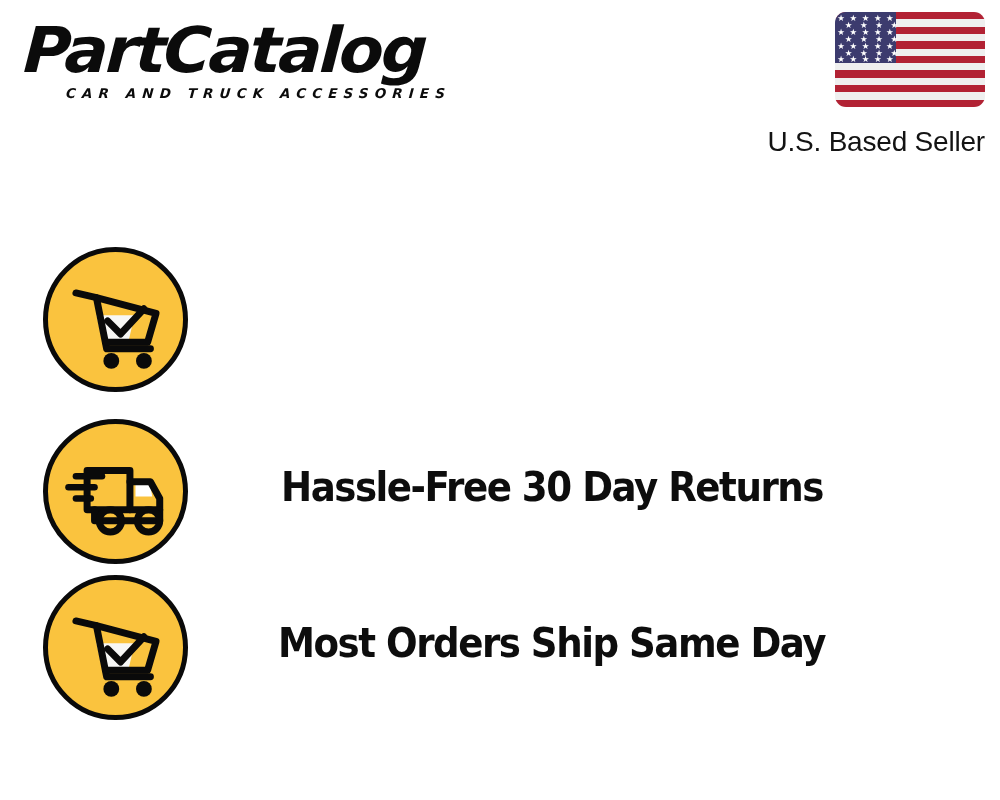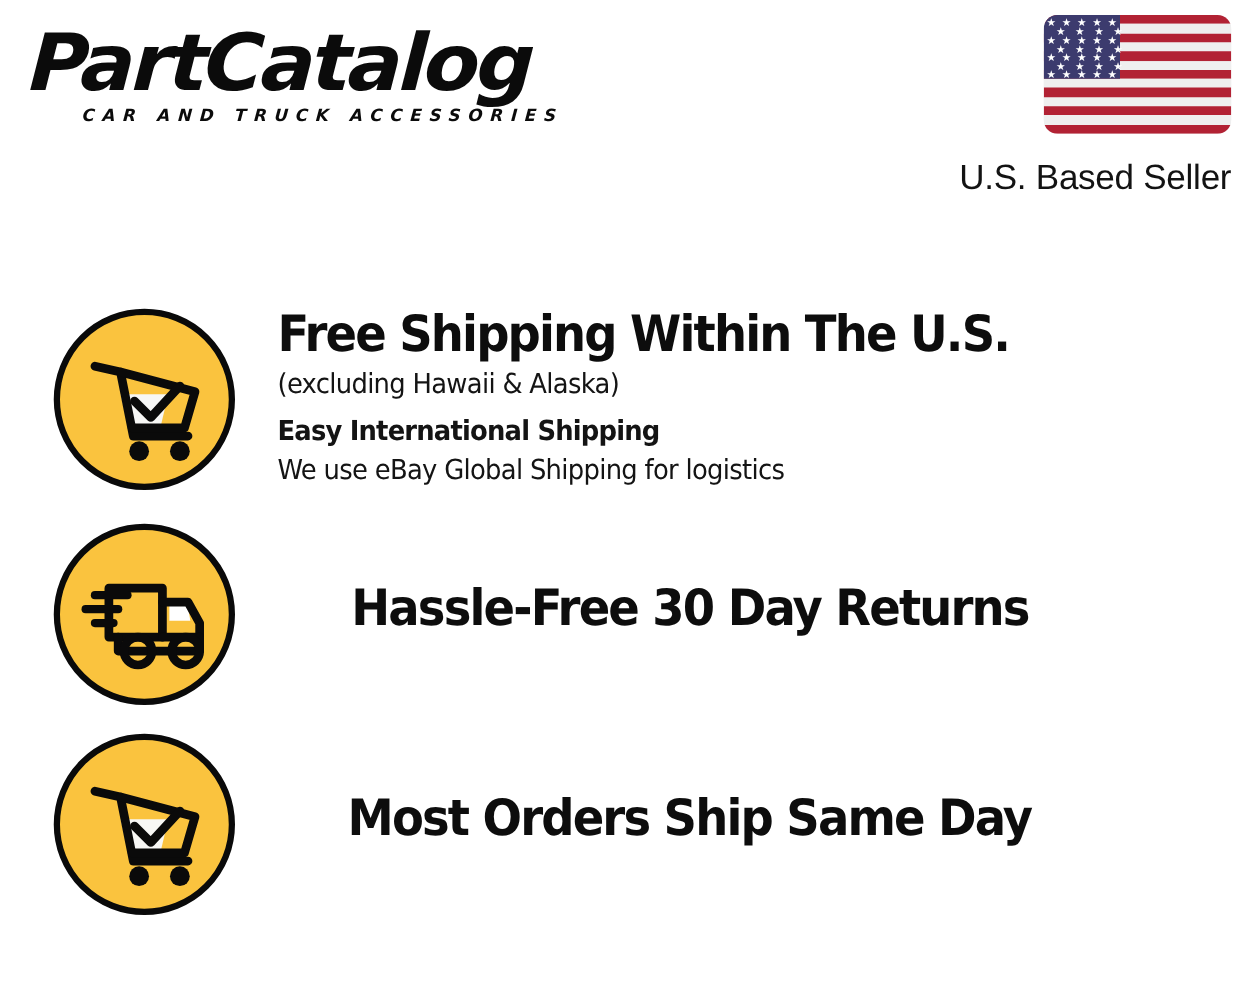--- a/index.html
+++ b/index.html
@@ -124,21 +124,21 @@
     width: 1000px;
   }
   .benefit-row {
     position: absolute;
     left: 0;
     width: 1000px;
     height: 150px;
   }
   .benefit-row.row-0 { top: 0px; }
   .benefit-row.row-1 { top: 172px; }
-  .benefit-row.row-2 { top: 340px; }
+  .benefit-row.row-2 { top: 328px; }
 
   .benefit-icon {
     position: absolute;
     left: 43px;
     top: 7px;
     width: 145px;
     height: 145px;
     border-radius: 50%;
     background: #FAC33E;
     border: 5px solid #0a0a0a;
@@ -289,26 +289,20 @@
           <path d="M30,44 L52,49 L63,104 L110,104"></path>
           <path d="M52,49 L116,66 L107,97 L62,97"></path>
         </g>
         <g fill="none" stroke="#0a0a0a" stroke-width="7.5" stroke-linecap="round" stroke-linejoin="round">
           <path d="M64,74 L78,88 L103,61"></path>
         </g>
         <circle cx="68" cy="117" r="8.5" fill="#0a0a0a"></circle>
         <circle cx="103" cy="117" r="8.5" fill="#0a0a0a"></circle>
       </svg>
     </div>
-    <div class="benefit-text stacked">
-      <div class="benefit-title">Free Shipping Within The U.S.</div>
-      <div class="benefit-sub plain">(excluding Hawaii &amp; Alaska)</div>
-      <div class="benefit-sub bold">Easy International Shipping</div>
-      <div class="benefit-sub plain">We use eBay Global Shipping for logistics</div>
-    </div>
   </div>
 
   <div class="benefit-row row-1">
     <div class="benefit-icon">
       <svg viewBox="0 0 145 145">
         <polygon points="94,61 109,61 112,78 94,78" fill="#FFFFFF"></polygon>
         <g fill="none" stroke="#0a0a0a" stroke-width="7.5" stroke-linecap="round" stroke-linejoin="round">
           <path d="M42,50 L88,50 L88,92 L42,92 L42,50"></path>
           <path d="M88,62 L110,62 L120,80 L120,92 L88,92"></path>
           <path d="M50,92 L50,104 L120,104 L120,92"></path>

